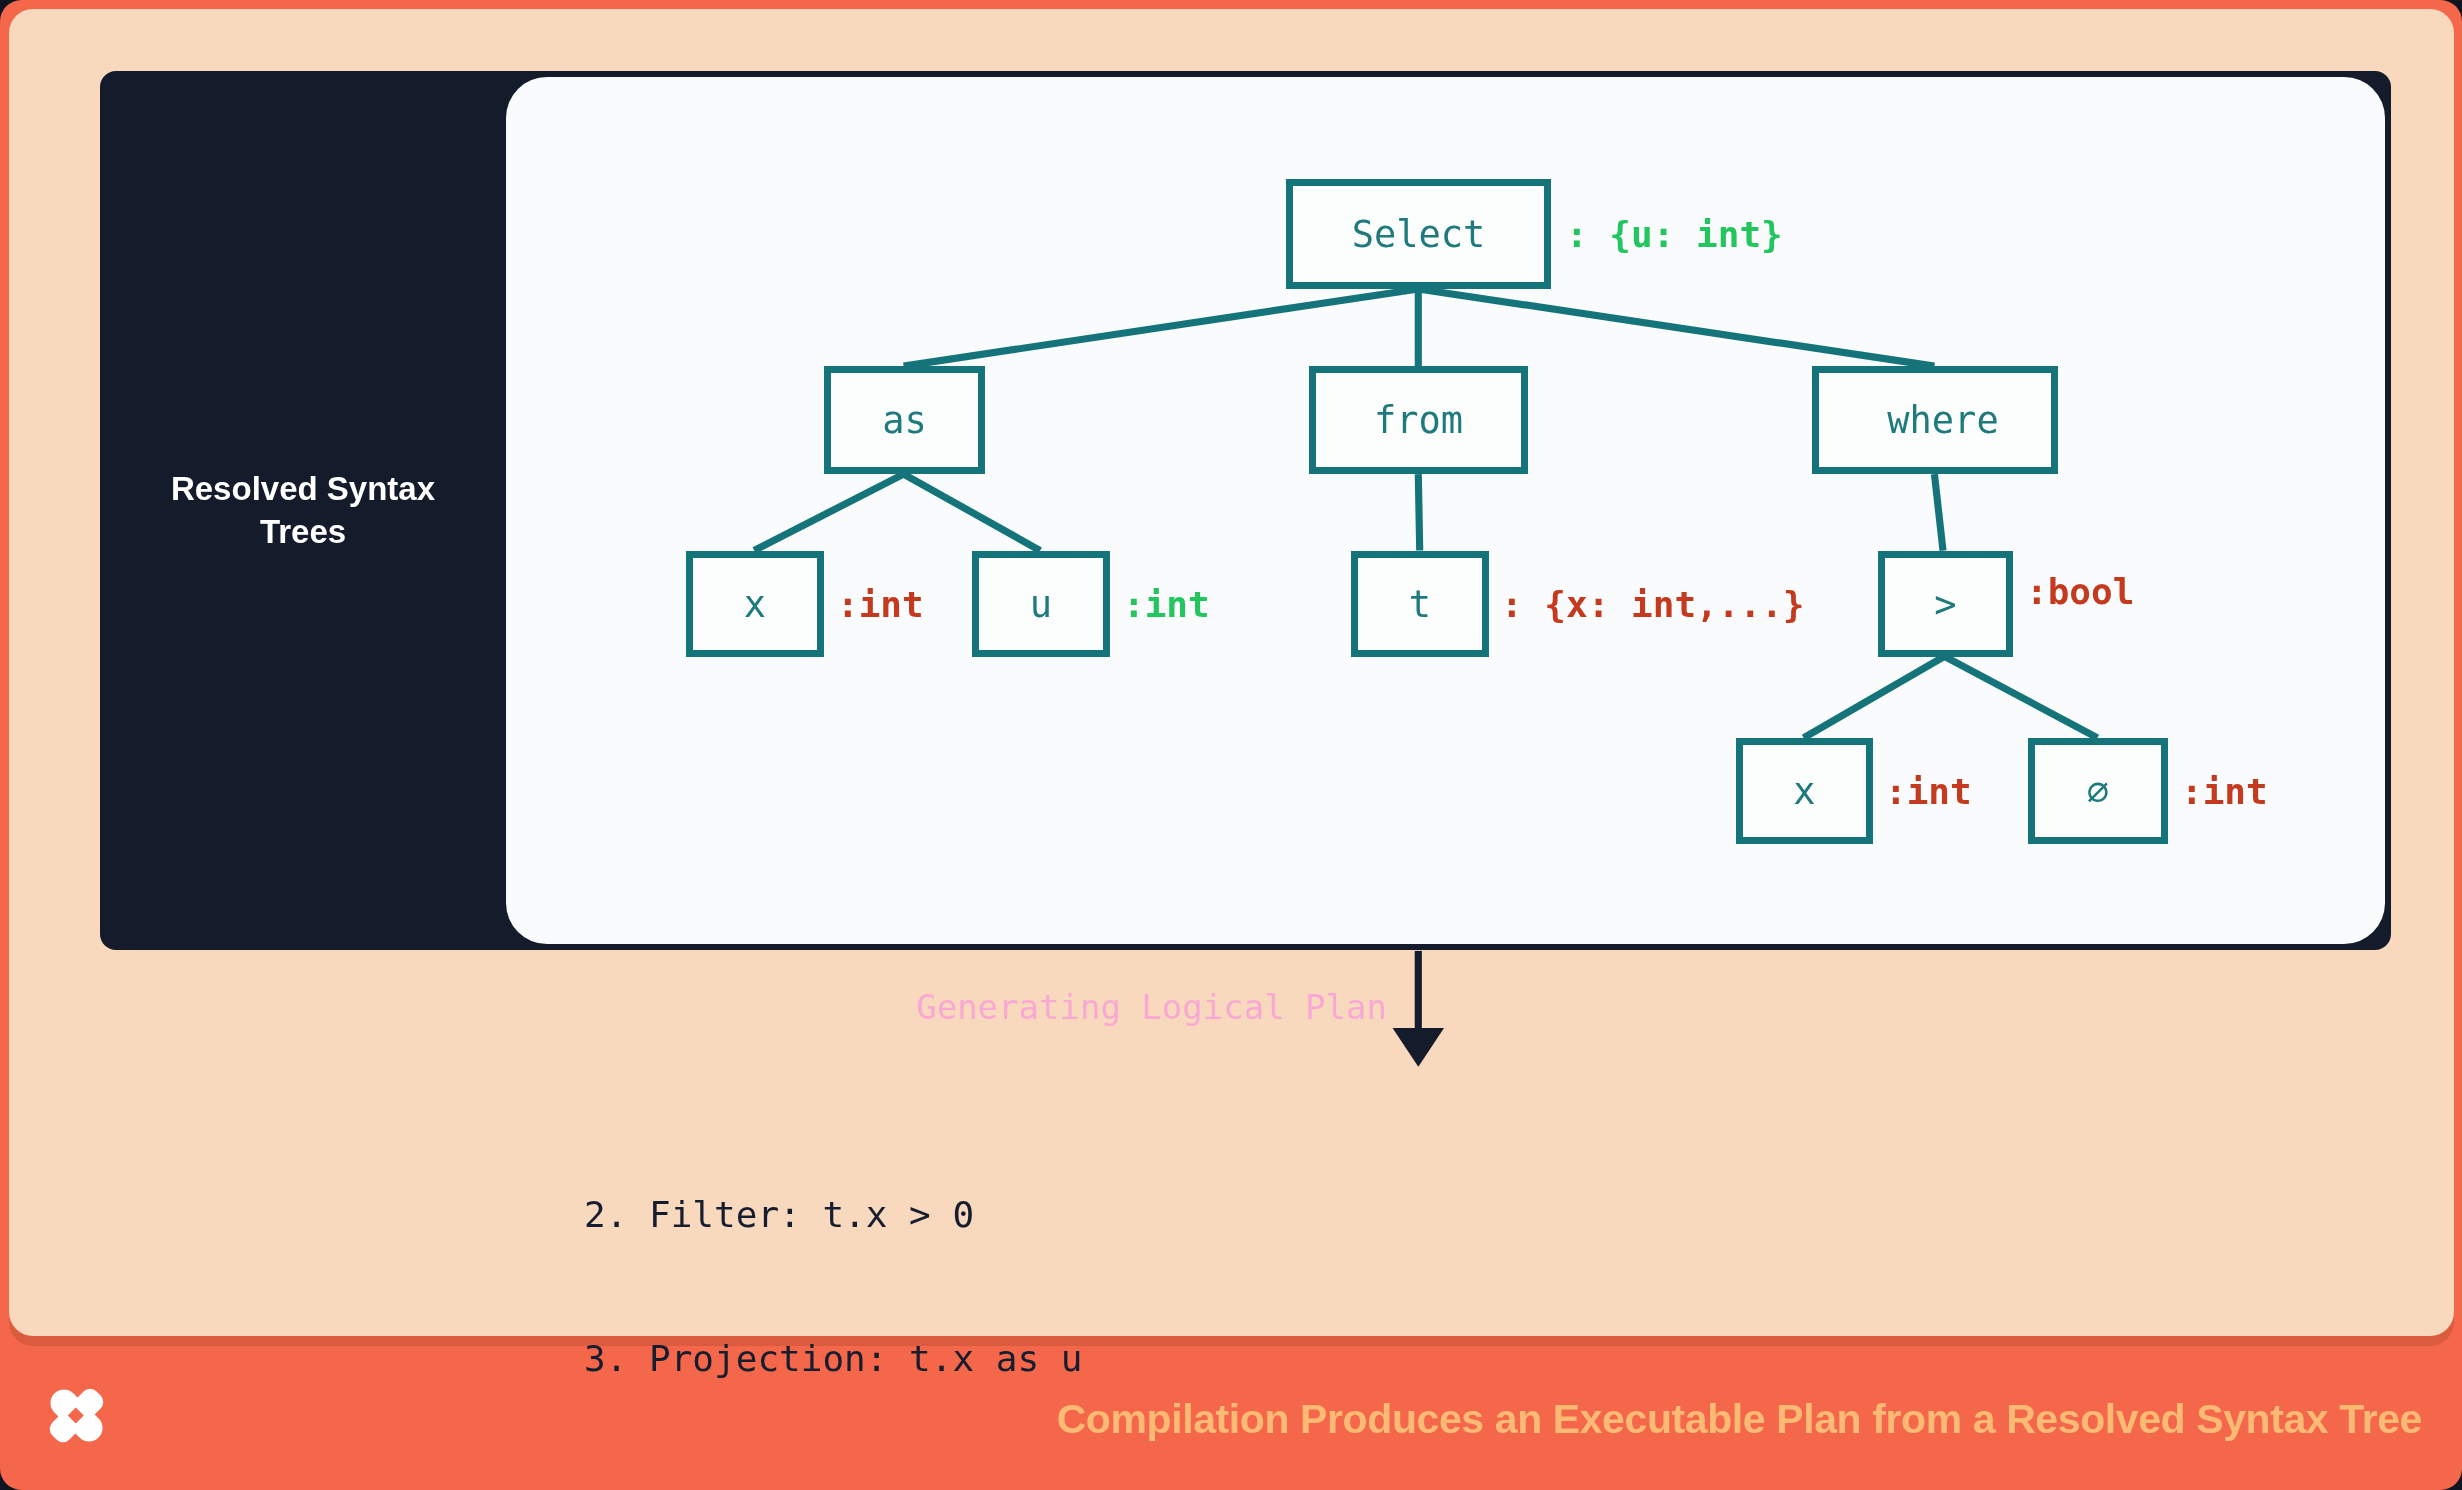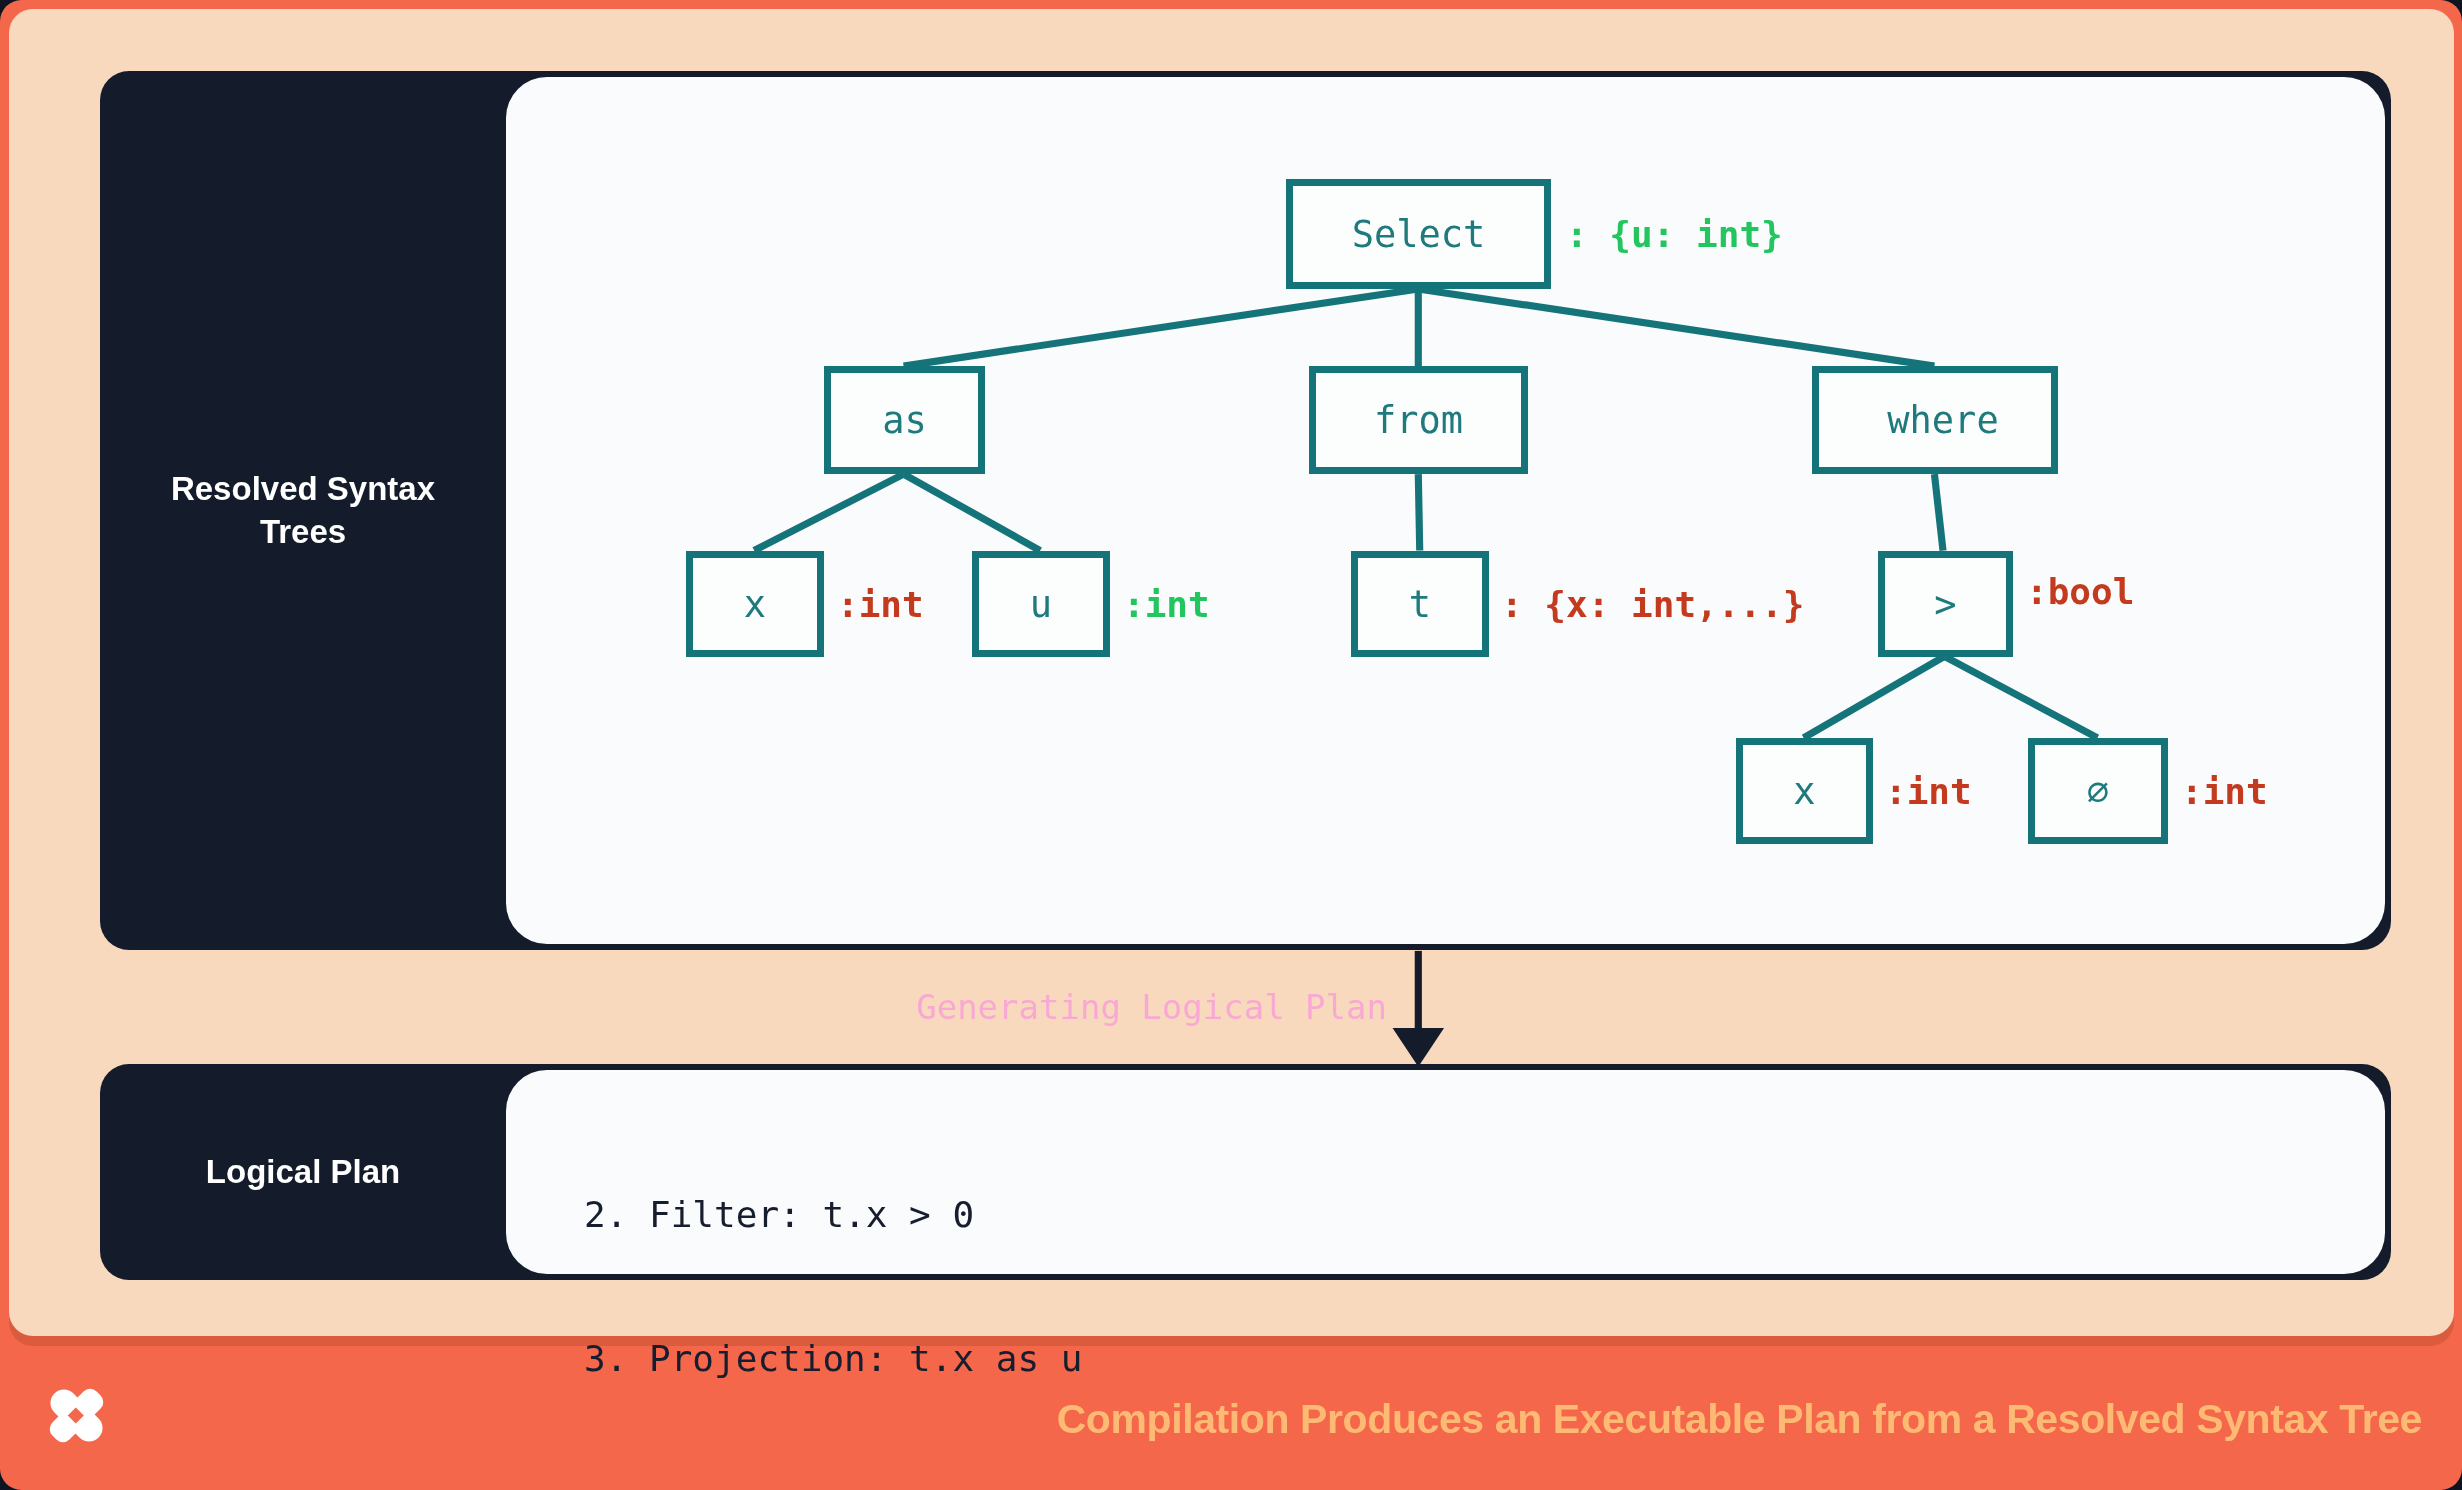--- a/index.html
+++ b/index.html
@@ -2,21 +2,21 @@
 <html style="font-size:11.4px"><head>
 <meta charset="utf-8">
 <style>
   html,body{margin:0;padding:0;background:#0e1420;}
   .canvas{position:relative;width:2462px;height:1490px;overflow:hidden;
           font-family:"DejaVu Sans Mono",monospace;background:#0e1420;}
   .frame{position:absolute;inset:0;background:#F5674A;border-radius:21.4px;}
   .card{position:absolute;left:8.6px;top:8.6px;width:2445px;height:1327px;
         background:#F8D9BE;border-radius:24px;
         box-shadow:0 10px 0 rgba(150,60,35,0.28);}
-  .panel{position:absolute;background:#141B2B;border-radius:29px;}
+  .panel{position:absolute;background:#141B2B;border-radius:16px;}
   .panel-top{left:100px;top:71px;width:2291px;height:879px;}
   .panel-bottom{left:100px;top:1064px;width:2291px;height:216px;}
   .panel-content{position:absolute;left:406px;top:5.7px;right:5.7px;bottom:5.7px;
         background:#FAFBFC;border-radius:41px;}
   .sidebar-label{position:absolute;left:0;top:0;width:406px;height:100%;
         display:flex;align-items:center;justify-content:center;
         color:#FFFFFF;font-family:"Liberation Sans",sans-serif;font-weight:bold;
         font-size:33px;text-align:center;}
   .sidebar-label .inner{width:272px;line-height:1.28;}
   .edges{position:absolute;left:0;top:0;width:2462px;height:1490px;pointer-events:none;}
@@ -46,26 +46,20 @@
   <div class="frame"></div>
   <div class="card"></div>
 
   <div class="panel panel-top">
     <div class="panel-content"></div>
     <div class="sidebar-label">
       <div class="inner">Resolved Syntax Trees</div>
     </div>
   </div>
 
-  <div class="panel panel-bottom">
-    <div class="panel-content"></div>
-    <div class="sidebar-label">
-      <div class="inner">Logical Plan</div>
-    </div>
-  </div>
 
   <svg class="edges" viewBox="0 0 3444 2084">
     <g stroke="#15747A" stroke-width="10">
       <line x1="1984" y1="404" x2="1264" y2="512"></line>
       <line x1="1984" y1="404" x2="1984" y2="512"></line>
       <line x1="1984" y1="404" x2="2706" y2="512"></line>
       <line x1="1264" y1="663" x2="1055" y2="770"></line>
       <line x1="1264" y1="663" x2="1455" y2="770"></line>
       <line x1="1984" y1="663" x2="1986" y2="770"></line>
       <line x1="2706" y1="663" x2="2718" y2="770"></line>

